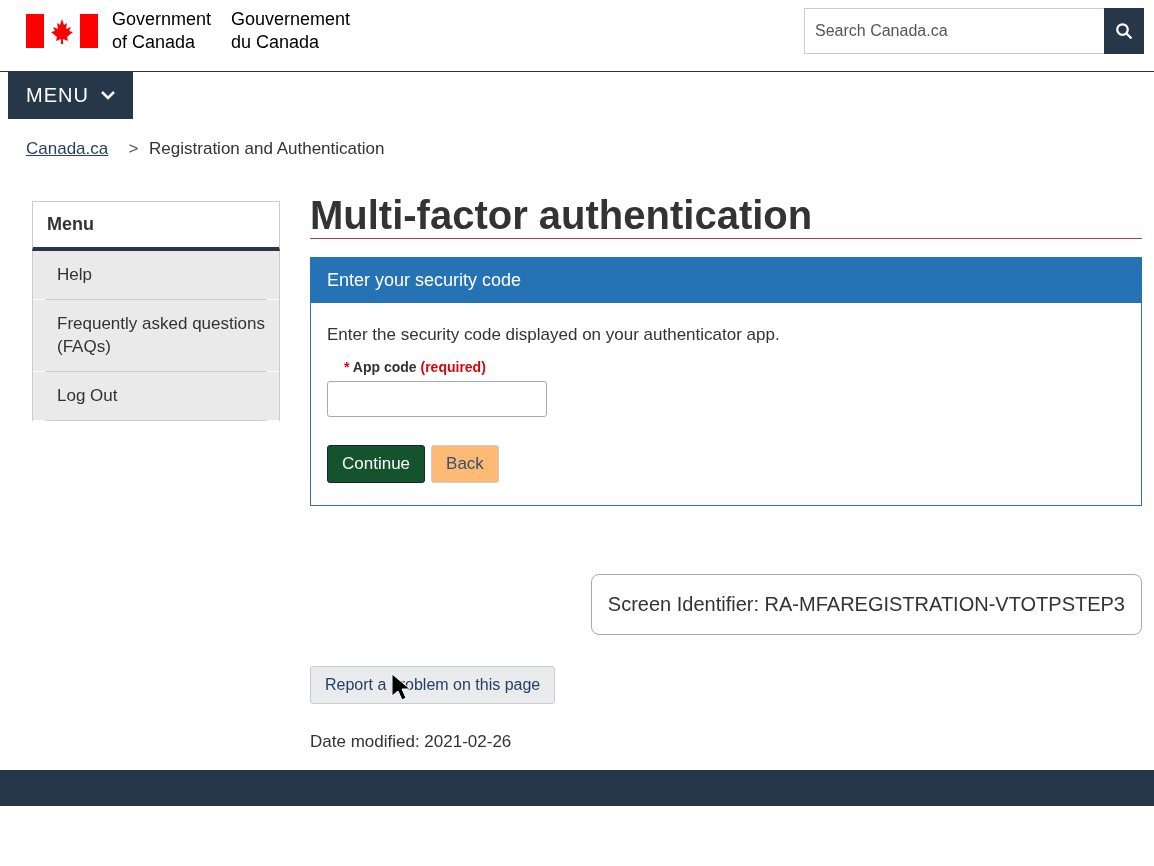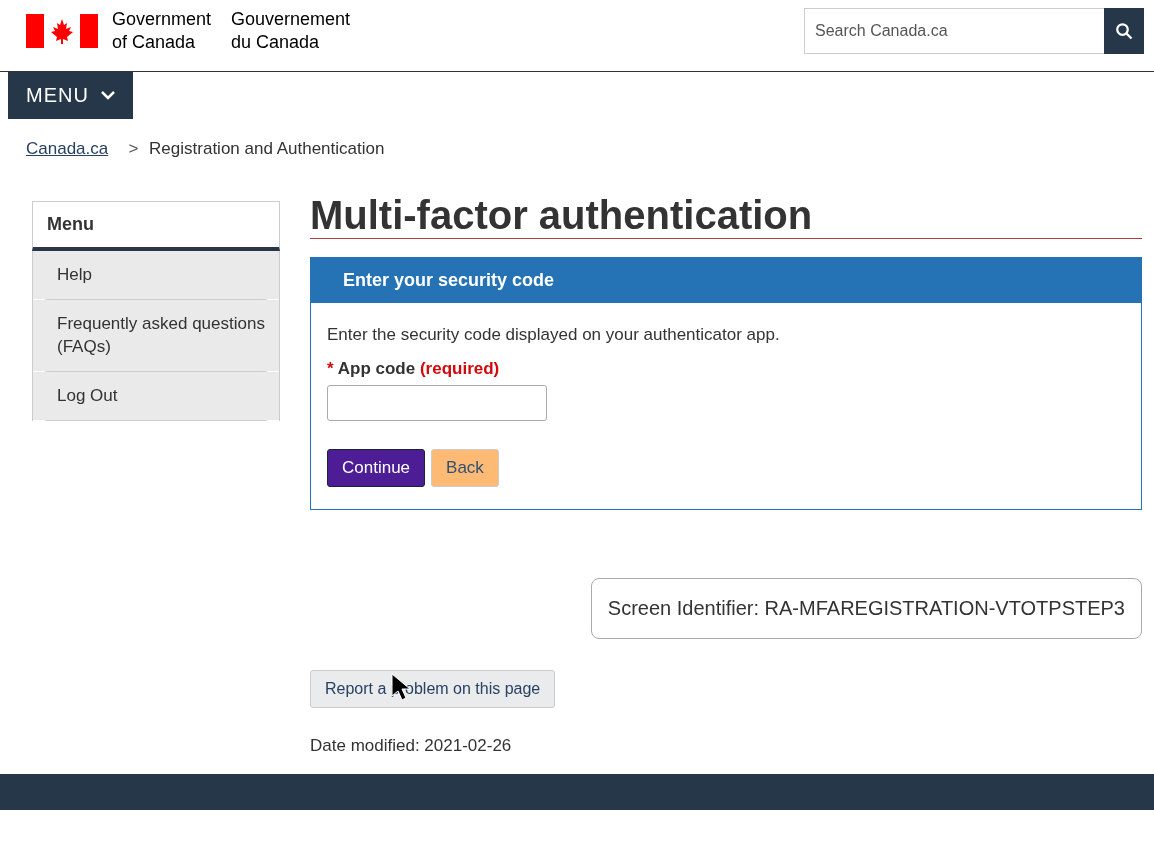--- a/index.html
+++ b/index.html
@@ -164,37 +164,38 @@
       border-bottom: 1px solid #af3c43;
       margin-bottom: 18px;
       margin-top: 8px;
     }
     .panel {
       border: 1px solid #2572b4;
     }
     .panel-header {
       background: #2572b4;
       color: #fff;
-      padding: 12px 32px;
+      padding: 12px 16px;
       font-size: 18px;
-      font-weight: 700;
+      font-weight: 400;
     }
     .panel-body {
       padding: 22px 16px;
     }
     .panel-body p {
       margin-bottom: 14px;
       font-size: 17px;
       color: #333;
     }
     .field-label {
-      font-size: 17px;
+      font-size: 14px;
       font-weight: 700;
       margin-bottom: 6px;
       display: block;
+      margin-left: 17px;
     }
     .req-star { color: #d3080c; font-weight: 700; }
     .req-text { color: #d3080c; font-weight: 700; }
     .text-input {
       width: 220px;
       height: 36px;
       border: 1px solid #aaa;
       border-radius: 3px;
       padding: 0 8px;
       font-size: 16px;
@@ -205,21 +206,21 @@
       display: flex;
       gap: 6px;
     }
     .btn {
       font-size: 17px;
       padding: 8px 14px;
       border-radius: 3px;
       cursor: pointer;
     }
     .btn-primary {
-      background: #4c1d95;
+      background: #14532d;
       color: #fff;
       border: 1px solid #1a2430;
     }
     .btn-default {
       background: #fdba74;
       color: #335075;
       border: 1px solid #ccc;
     }
     .screen-id {
       margin-top: 68px;

